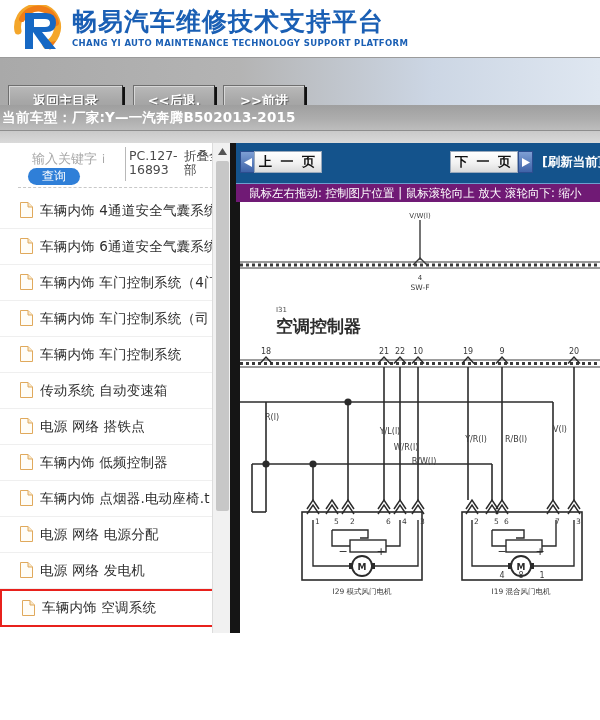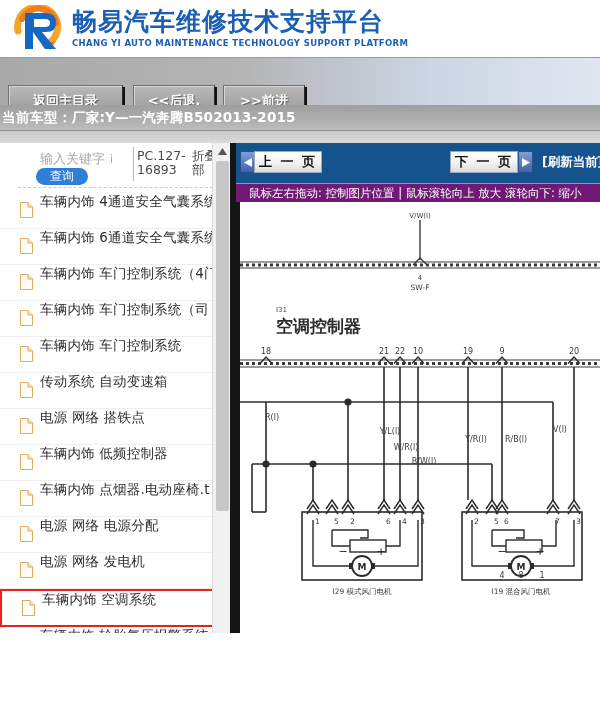--- a/index.html
+++ b/index.html
@@ -76,21 +76,21 @@
 
   
   .body-area { position: absolute; left: 0; top: 143px; width: 600px; height: 577px; background:#fff; }
 
   
   .sidebar {
     position: absolute; left: 0; top: 0; width: 232px; height: 577px;
     background: #ffffff; overflow: hidden;
   }
   .search-row {
-    position: absolute; left: 16px; top: 0; width: 218px; height: 45px;
+    position: absolute; left: 8px; top: 0; width: 218px; height: 45px;
     padding: 4px 0 0 22px;
   }
   .kw-input {
     position: absolute; left: 22px; top: 7px; width: 90px; height: 17px;
     border: none; outline: none; background: transparent;
     font-size: 13px; color: #9b9b9b;
     font-family: "DejaVu Sans", "Liberation Sans", sans-serif;
   }
   .kw-input::placeholder { color: #a8a8a8; }
   .query-btn {
@@ -114,21 +114,21 @@
   .dash-sep {
     position: absolute; left: 18px; top: 44px; width: 200px; height: 0;
     border-top: 1px dashed #c8c8c8;
   }
 
   .tree {
     position: absolute; left: 0; top: 50px; width: 220px; height: 527px;
     overflow: hidden;
   }
   .tree-item {
-    position: relative; height: 36px; display: flex; 
+    position: relative; height: 36px; display: flex; align-items: center;
     padding-left: 40px; border-bottom: 1px solid #efefef;
     cursor: pointer; white-space: nowrap;
   }
   .tree-item .file-icon {
     position: absolute; left: 20px; top: 9px; width: 13px; height: 16px;
     flex: 0 0 auto;
   }
   .tree-item .ti-label {
     font-size: 13.5px; color: #2e2e2e; letter-spacing: 0.2px;
     overflow: hidden;

